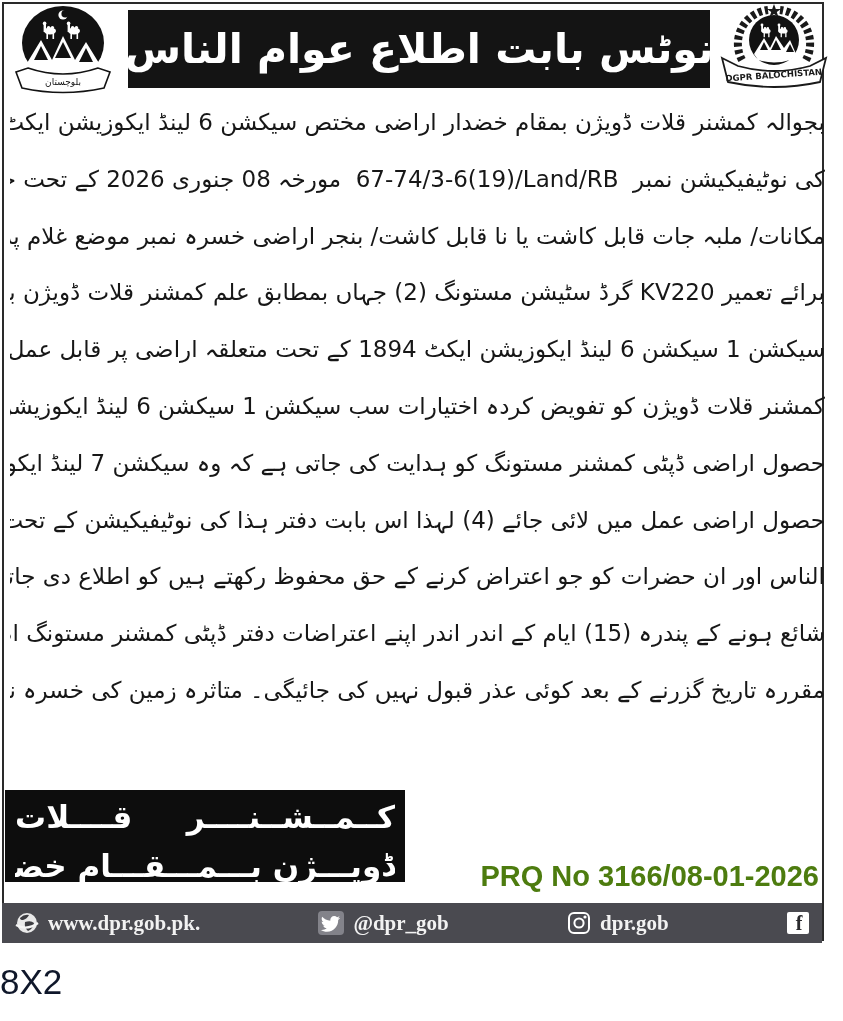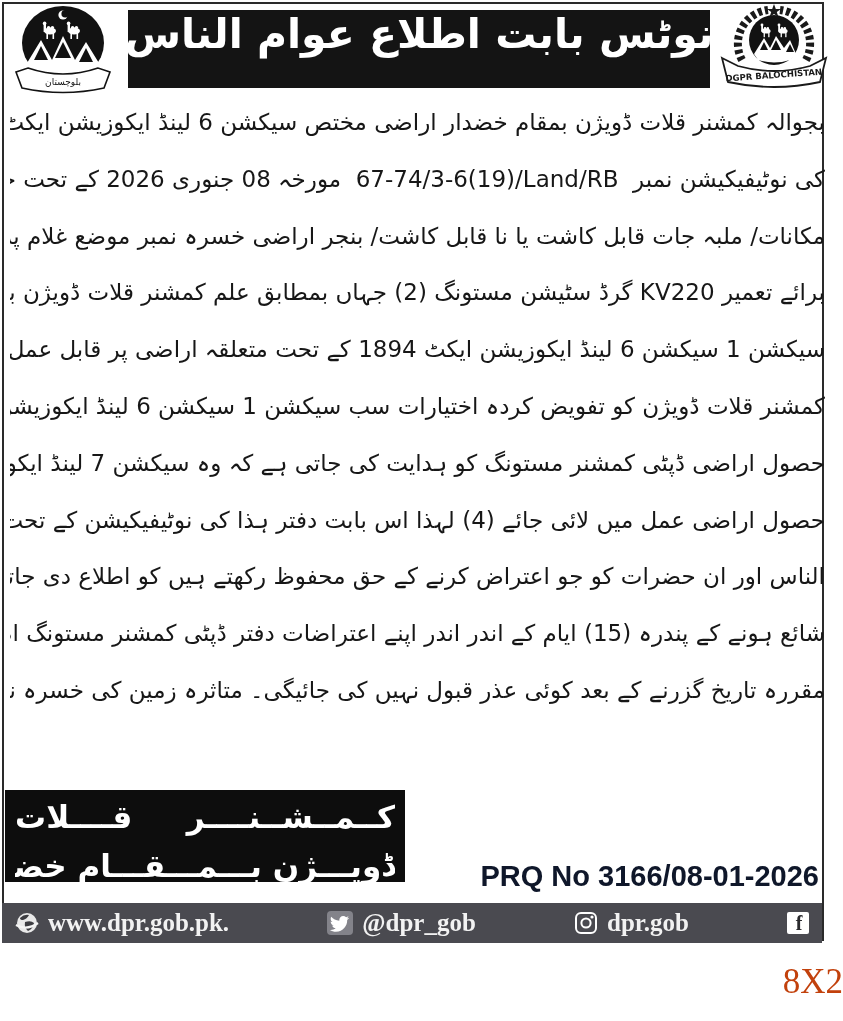--- a/index.html
+++ b/index.html
@@ -2,48 +2,48 @@
 <html><head>
 <meta charset="utf-8">
 <style>
   html,body{margin:0;padding:0;background:#fff;}
   .page{position:relative;width:843px;height:1021px;background:#ffffff;overflow:hidden;
         font-family:"DejaVu Sans",sans-serif;color:#171717;}
   .frame{position:absolute;left:2px;top:2px;width:822px;height:939px;
          border:2px solid #2a2a2a;box-sizing:border-box;}
   
   .title-bar{position:absolute;left:128px;top:10px;width:582px;height:78px;background:#141414;
-             display:flex;align-items:flex-start;justify-content:center;}
+             display:flex;align-items:center;justify-content:center;}
   .title-bar span{color:#ffffff;font-size:41px;font-weight:bold;direction:rtl;white-space:nowrap;}
   .logo{position:absolute;}
   .logo-left{left:10px;top:4px;}
   .logo-right{left:718px;top:2px;}
   
   .body-text{position:absolute;left:10px;right:18px;top:94px;direction:rtl;font-size:23px;}
   .body-text .line{height:56.8px;line-height:56.8px;white-space:nowrap;overflow:hidden;
                    text-align:justify;text-align-last:justify;}
   .body-text .line.center{text-align:center;text-align-last:center;}
   
   .signature{position:absolute;left:5px;top:790px;width:400px;height:92px;background:#0d0d0d;
              box-sizing:border-box;padding:3px 10px 0 10px;direction:rtl;}
   .sig-line{color:#ffffff;font-weight:bold;font-size:31px;line-height:49px;white-space:nowrap;
             overflow:hidden;text-align:justify;text-align-last:justify;}
   
   .prq{position:absolute;right:24px;top:860px;font-family:"Liberation Sans",sans-serif;
-       font-weight:bold;font-size:29px;color:#0f172a;white-space:nowrap;}
+       font-weight:bold;font-size:29px;color:#4d7c0f;white-space:nowrap;}
   
   .footer-bar{position:absolute;left:2px;top:903px;width:820px;height:40px;background:#4a4a50;
               box-sizing:border-box;display:flex;align-items:center;justify-content:space-between;
               padding:0 12px;}
   .footer-item{display:flex;align-items:center;gap:8px;}
   .footer-item span{color:#f2f2f2;font-family:"Liberation Serif",serif;font-weight:bold;
-                    font-size:25px;white-space:nowrap;}
+                    font-size:21px;white-space:nowrap;}
   
-  .size-marker{position:absolute;left:0;top:962px;width:100%;text-align:right;
-               font-family:Liberation Serif, serif;font-size:35px;color:#c2410c;}
+  .size-marker{position:absolute;left:0;top:962px;width:100%;text-align:left;
+               font-family:Liberation Sans, sans-serif;font-size:35px;color:#0f172a;}
 </style>
 </head>
 <body>
 
 <div class="page">
 
   <div class="frame"></div>
 
   <svg class="logo logo-left" width="106" height="94" viewBox="0 0 106 94">
     <ellipse cx="53" cy="39" rx="41" ry="37" fill="#121212"></ellipse>

